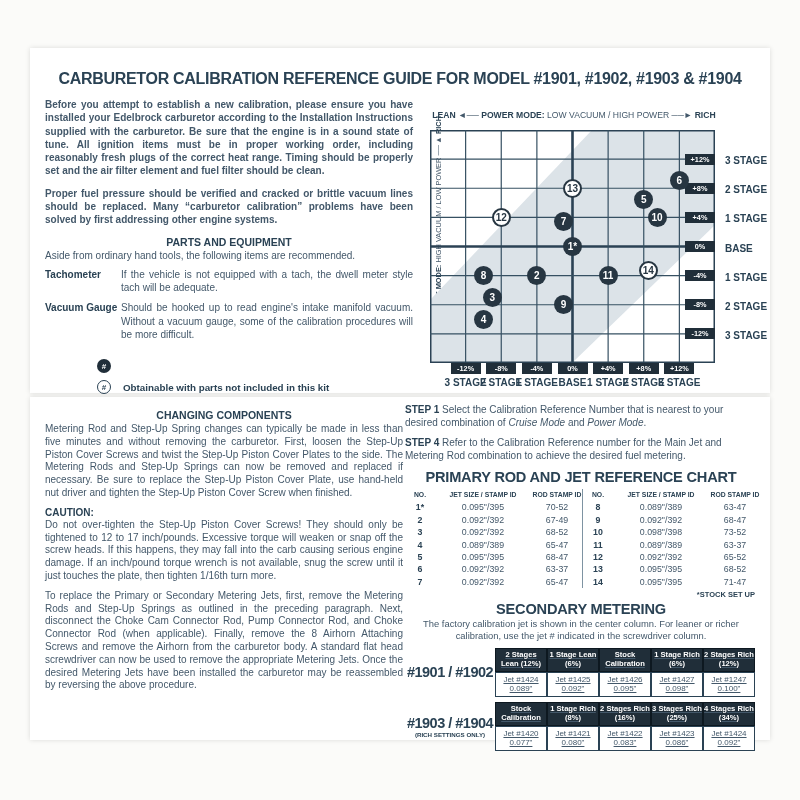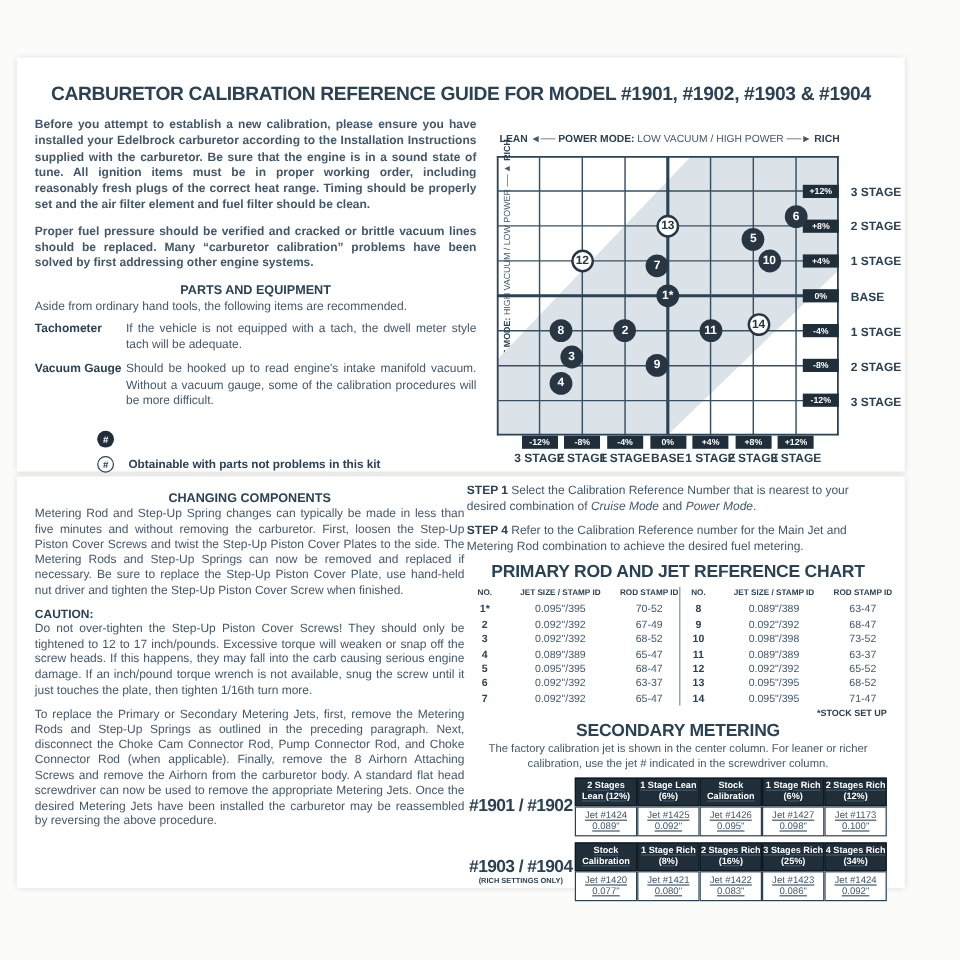--- a/index.html
+++ b/index.html
@@ -2,21 +2,21 @@
 <html><head>
 <meta charset="utf-8">
 <style>
   :root{
     --ink:#2a4254; --body:#43586a; --line:#365062; --thick:#2b4254;
     --tagbg:#202e39; --band:#dce3e8; --paper:#ffffff;
   }
   *{box-sizing:border-box; margin:0; padding:0;}
   html,body{width:800px; height:800px; overflow:hidden;}
   body{background:#fbfbf9; font-family:"Liberation Sans", sans-serif; color:var(--body);}
-  .panel{position:absolute; left:14px; width:740px; background:var(--paper);
+  .panel{position:absolute; left:30px; width:740px; background:var(--paper);
          box-shadow:0 0 5px rgba(0,0,0,.13); }
   #panel-top{top:48px; height:345px;}
   #panel-bottom{top:397px; height:343px;}
   .b{font-weight:bold;}
   .i{font-style:italic;}
 
   
   #doc-title{position:absolute; left:0; top:22px; width:740px; text-align:center;
     font-size:16px; font-weight:bold; letter-spacing:-0.3px; color:var(--ink);}
   #intro-col{position:absolute; left:15px; top:50px; width:368px;}
@@ -102,21 +102,21 @@
           <div class="def-term">Vacuum Gauge</div>
           <div class="def-desc">Should be hooked up to read engine's intake manifold vacuum. Without a vacuum gauge, some of the calibration procedures will be more difficult.</div>
         </div>
       </div>
     <div id="kit-legend">
         <div class="legend-row">
           <div class="legend-sym filled">#</div>
         </div>
         <div class="legend-row">
           <div class="legend-sym open">#</div>
-          <div class="legend-text">Obtainable with parts not problems in this kit</div>
+          <div class="legend-text">Obtainable with parts not included in this kit</div>
         </div>
       </div>
   </div>
 
   <div id="power-axis-label">
     <span class="b">LEAN</span><span> ◄── </span><span class="b">POWER MODE:</span><span> LOW VACUUM / HIGH POWER</span><span> ──► </span><span class="b">RICH</span>
   </div>
 
   <div id="cruise-axis-label">
     <span class="b">LEAN</span><span> ◄── </span><span class="b">CRUISE MODE:</span><span> HIGH VACUUM / LOW POWER</span><span> ──► </span><span class="b">RICH</span>
@@ -286,21 +286,21 @@
             </div>
             <div class="v">
               <div>Jet #1426</div>
               <div>0.095"</div>
             </div>
             <div class="v">
               <div>Jet #1427</div>
               <div>0.098"</div>
             </div>
             <div class="v">
-              <div>Jet #1173</div>
+              <div>Jet #1247</div>
               <div>0.100"</div>
             </div>
           </div>
         </div>
         <div class="sec-table">
           <div class="sec-label">
             <div class="big">#1903 / #1904</div>
             <div class="sub">(RICH SETTINGS ONLY)</div>
           </div>
           <div class="sec-grid">

